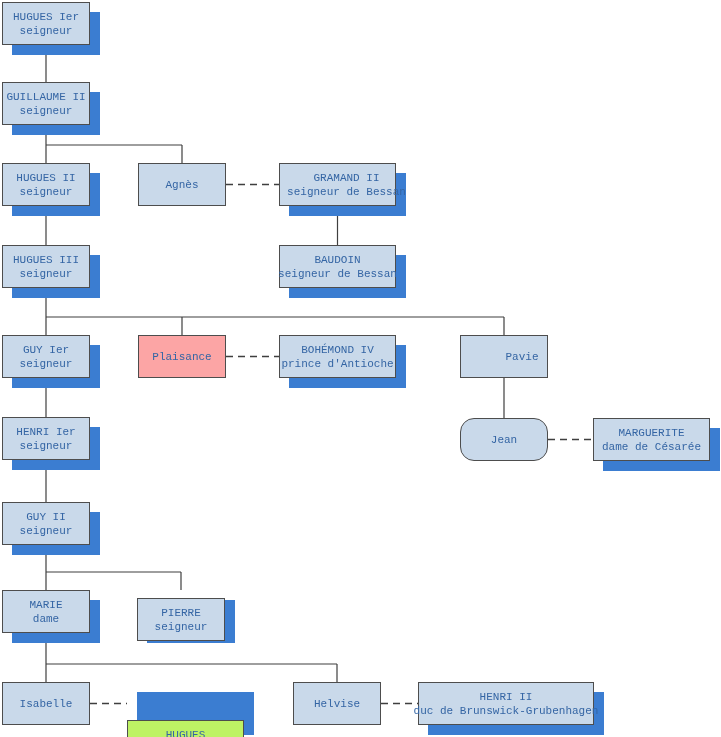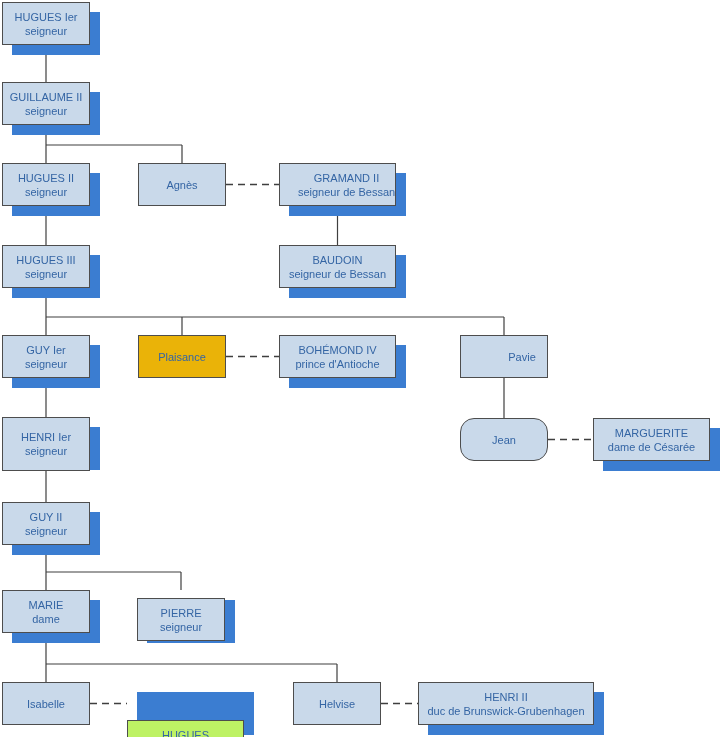--- a/index.html
+++ b/index.html
@@ -40,20 +40,21 @@
     display: flex;
     flex-direction: column;
     align-items: center;
     justify-content: center;
     color: #3465a4;
     font-size: 11px;
     line-height: 14px;
     text-align: center;
     white-space: nowrap;
     z-index: 3;
+    font-family: Liberation Mono, monospace;
   }
   .node .l1 { display: block; }
   .node .l2 { display: block; }
   .node .l2:empty { display: none; }
   .shadow {
     position: absolute;
     background: #3b7dd1;
     z-index: 1;
   }
 </style>
@@ -131,31 +132,31 @@
         <span class="l2">seigneur</span>
       </div>
       <div class="node" style="left: 279px; top: 245px; width: 117px; height: 43px; background: rgb(201, 217, 234); border-color: rgb(77, 77, 77); color: rgb(52, 101, 164);">
         <span class="l1">BAUDOIN</span>
         <span class="l2">seigneur de Bessan</span>
       </div>
       <div class="node" style="left: 2px; top: 335px; width: 88px; height: 43px; background: rgb(201, 217, 234); border-color: rgb(77, 77, 77); color: rgb(52, 101, 164);">
         <span class="l1">GUY Ier</span>
         <span class="l2">seigneur</span>
       </div>
-      <div class="node" style="left: 138px; top: 335px; width: 88px; height: 43px; background: #eab308; border-color: rgb(77, 77, 77); color: rgb(52, 101, 164);">
+      <div class="node" style="left: 138px; top: 335px; width: 88px; height: 43px; background: #fca5a5; border-color: rgb(77, 77, 77); color: rgb(52, 101, 164);">
         <span class="l1">Plaisance</span>
       </div>
       <div class="node" style="left: 279px; top: 335px; width: 117px; height: 43px; background: rgb(201, 217, 234); border-color: rgb(77, 77, 77); color: rgb(52, 101, 164);">
         <span class="l1">BOHÉMOND IV</span>
         <span class="l2">prince d'Antioche</span>
       </div>
       <div class="node" style="left: 460px; top: 335px; width: 88px; height: 43px; background: rgb(201, 217, 234); border-color: rgb(77, 77, 77); color: rgb(52, 101, 164); padding-left: 36px;">
         <span class="l1">Pavie</span>
       </div>
-      <div class="node" style="left: 2px; top: 417px; width: 88px; height: 54px; background: rgb(201, 217, 234); border-color: rgb(77, 77, 77); color: rgb(52, 101, 164); text-align: right;">
+      <div class="node" style="left: 2px; top: 417px; width: 88px; height: 43px; background: rgb(201, 217, 234); border-color: rgb(77, 77, 77); color: rgb(52, 101, 164); text-align: right;">
         <span class="l1">HENRI Ier</span>
         <span class="l2">seigneur</span>
       </div>
       <div class="node" style="left: 460px; top: 418px; width: 88px; height: 43px; background: rgb(201, 217, 234); border-color: rgb(77, 77, 77); color: rgb(52, 101, 164); border-radius: 14px;">
         <span class="l1">Jean</span>
       </div>
       <div class="node" style="left: 593px; top: 418px; width: 117px; height: 43px; background: rgb(201, 217, 234); border-color: rgb(77, 77, 77); color: rgb(52, 101, 164);">
         <span class="l1">MARGUERITE</span>
         <span class="l2">dame de Césarée</span>
       </div>

